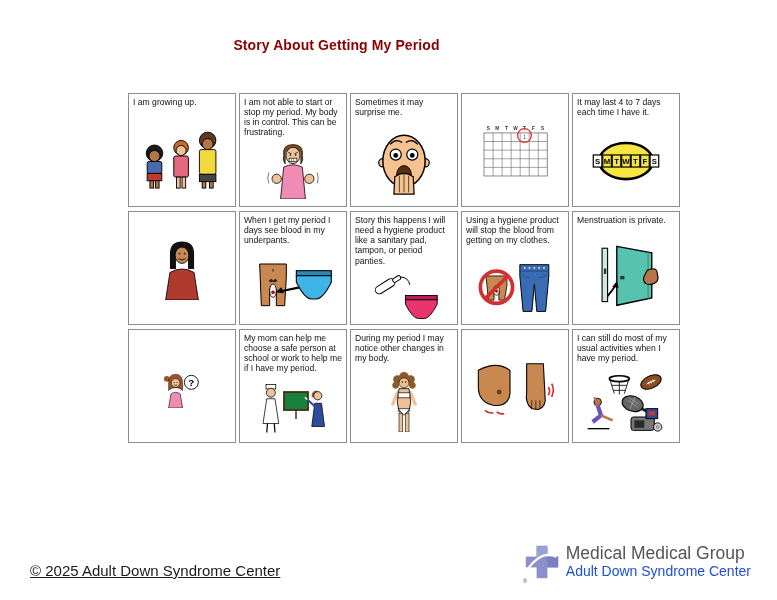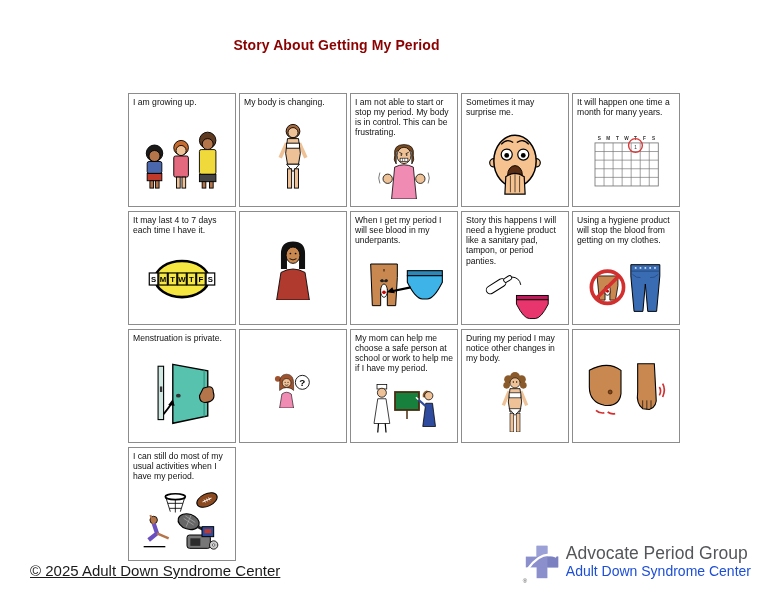--- a/index.html
+++ b/index.html
@@ -61,38 +61,20 @@
             <circle cx="78" cy="23" r="6" fill="#b5754a"></circle>
           <rect x="69" y="29" width="18" height="27" rx="2" fill="#f0d93a"></rect>
             <rect x="69" y="56" width="18" height="8" fill="#444"></rect>
           <rect x="72" y="64" width="4" height="7" fill="#b5754a"></rect>
             <rect x="80" y="64" width="4" height="7" fill="#b5754a"></rect>
         </g>
       </svg>
     </div>
   </div>
 
-  <div class="cell">
-    <div class="cell-text">My body is changing.</div>
-    <div class="cell-art">
-      <svg width="92" height="66" viewBox="0 0 100 72">
-        <g stroke="#000" stroke-width="1">
-          <circle cx="50" cy="9" r="7.5" fill="#a8683c"></circle>
-            <circle cx="50" cy="10.5" r="5.5" fill="#efc197"></circle>
-          <line x1="43" y1="22" x2="36" y2="38" stroke="#efc197" stroke-width="4"></line>
-          <line x1="57" y1="22" x2="64" y2="38" stroke="#efc197" stroke-width="4"></line>
-          <path d="M44,17 L56,17 L58,33 L56,45 L44,45 L42,33 Z" fill="#efc197"></path>
-          <rect x="43" y="22" width="14" height="5.5" fill="#fff"></rect>
-          <path d="M43,45 L57,45 L50,53 Z" fill="#fff"></path>
-          <rect x="44" y="50" width="4.5" height="21" fill="#efc197"></rect>
-            <rect x="51.5" y="50" width="4.5" height="21" fill="#efc197"></rect>
-        </g>
-      </svg>
-    </div>
-  </div>
 
 
   <div class="cell">
     <div class="cell-text">I am not able to start or stop my period. My body is in control. This can be frustrating.</div>
     <div class="cell-art">
       <svg width="92" height="56" viewBox="0 0 100 72">
         <path d="M38,16 Q36,2 50,2 Q64,2 62,16 Q64,22 60,27 L60,11 Q50,6 40,11 L40,27 Q36,22 38,16" fill="#7a4a21" stroke="#000" stroke-width="0.8"></path>
         <ellipse cx="50" cy="16" rx="9" ry="10.5" fill="#efc197" stroke="#000"></ellipse>
         <line x1="44" y1="12" x2="48" y2="14" stroke="#000"></line>
           <line x1="56" y1="12" x2="52" y2="14" stroke="#000"></line>
@@ -126,21 +108,20 @@
         <ellipse cx="50" cy="51" rx="8" ry="10" fill="#5a2d14" stroke="#000"></ellipse>
         <path d="M40,53 q10,-7 20,0 L61,72 L39,72 Z" fill="#f6c28f" stroke="#000" stroke-width="1.3"></path>
         <line x1="45" y1="52" x2="45" y2="70" stroke="#000" stroke-width="0.7"></line>
         <line x1="50" y1="50" x2="50" y2="70" stroke="#000" stroke-width="0.7"></line>
         <line x1="55" y1="52" x2="55" y2="70" stroke="#000" stroke-width="0.7"></line>
       </svg>
     </div>
   </div>
 
   <div class="cell">
-    <div class="cell-text">It will happen one time a month for many years.</div>
     <div class="cell-art">
       <svg width="92" height="62" viewBox="0 0 100 72">
         <g font-size="5.5" font-weight="bold" fill="#333" text-anchor="middle">
           <text x="19" y="12">S</text>
           <text x="29.5" y="12">M</text>
           <text x="40" y="12">T</text>
           <text x="50.5" y="12">W</text>
           <text x="61" y="12">T</text>
           <text x="71.5" y="12">F</text>
           <text x="82" y="12">S</text>
@@ -198,21 +179,21 @@
         <ellipse cx="50" cy="20" rx="8" ry="9.5" fill="#c98850" stroke="#000"></ellipse>
         <circle cx="47" cy="18" r="1" fill="#000"></circle>
           <circle cx="53" cy="18" r="1" fill="#000"></circle>
         <path d="M46,24 q4,3 8,0" stroke="#000" fill="none"></path>
         <path d="M31,72 L36,40 Q50,32 64,40 L69,72 Z" fill="#b03a2e" stroke="#000"></path>
       </svg>
     </div>
   </div>
 
   <div class="cell">
-    <div class="cell-text">When I get my period I will see blood in my underpants.</div>
+    <div class="cell-text">When I get my period I days see blood in my underpants.</div>
     <div class="cell-art">
       <svg width="92" height="60" viewBox="0 0 100 72">
         <path d="M10,12 L42,12 L42,28 L40,62 L30,62 L30,42 L22,42 L22,62 L12,62 Z" fill="#c98850" stroke="#000" stroke-width="1.2"></path>
         <line x1="26" y1="18" x2="26" y2="21" stroke="#000"></line>
         <path d="M21,32 q3,-4 5,0 q3,-4 5,0 q-2,3 -5,1 q-3,2 -5,-1" fill="#222"></path>
         <ellipse cx="26" cy="44" rx="4" ry="8" fill="#fff" stroke="#000"></ellipse>
         <circle cx="26" cy="46" r="2.2" fill="#cc0000"></circle>
         <rect x="54" y="20" width="42" height="6" fill="#2c88b8" stroke="#000" stroke-width="1.3"></rect>
         <path d="M54,26 L96,26 L96,34 Q86,54 78,54 L72,54 Q64,54 54,34 Z" fill="#3db3e8" stroke="#000" stroke-width="1.3"></path>
         <line x1="58" y1="40" x2="34" y2="45" stroke="#000" stroke-width="2.6"></line>
@@ -402,16 +383,16 @@
     <svg width="36" height="36" viewBox="0 0 40 40">
       <rect x="14" y="2" width="12" height="36" fill="#8b90cc"></rect>
       <rect x="2" y="14" width="36" height="12" fill="#8b90cc"></rect>
       <rect x="14" y="2" width="12" height="12" fill="#9ba0d6"></rect>
       <rect x="26" y="14" width="12" height="12" fill="#7b80c0"></rect>
       <path d="M4,28 Q20,6 36,14" stroke="#fff" stroke-width="2.6" fill="none"></path>
     </svg>
     <span class="logo-reg">®</span>
   </div>
   <div class="logo-text">
-    <span class="logo-line1">Advocate Period Group</span>
+    <span class="logo-line1">Medical Medical Group</span>
     <span class="logo-line2">Adult Down Syndrome Center</span>
   </div>
 </div>
 
 </body></html>

